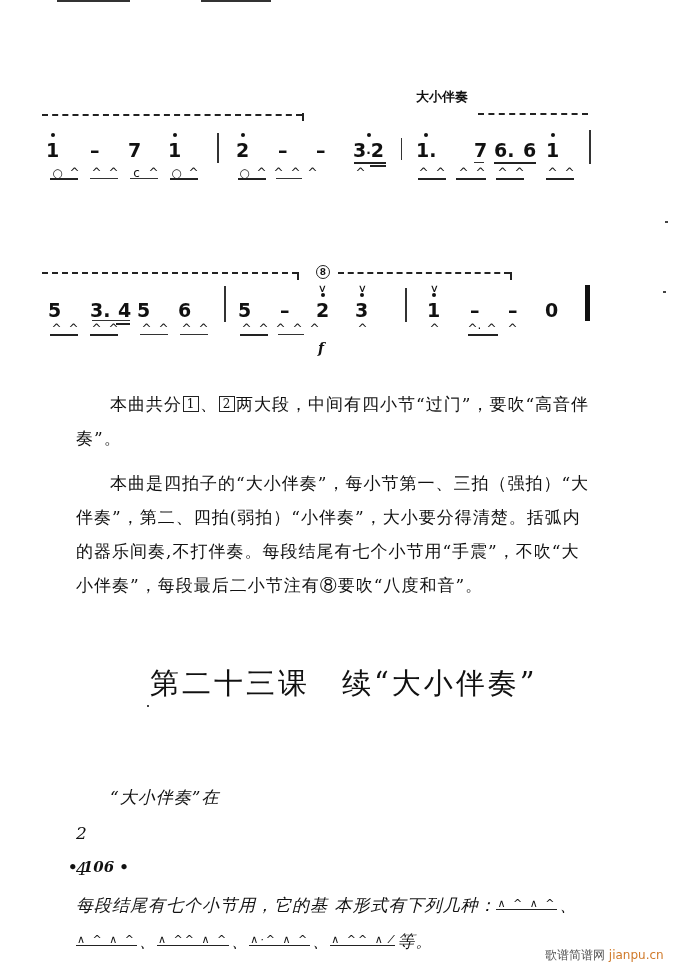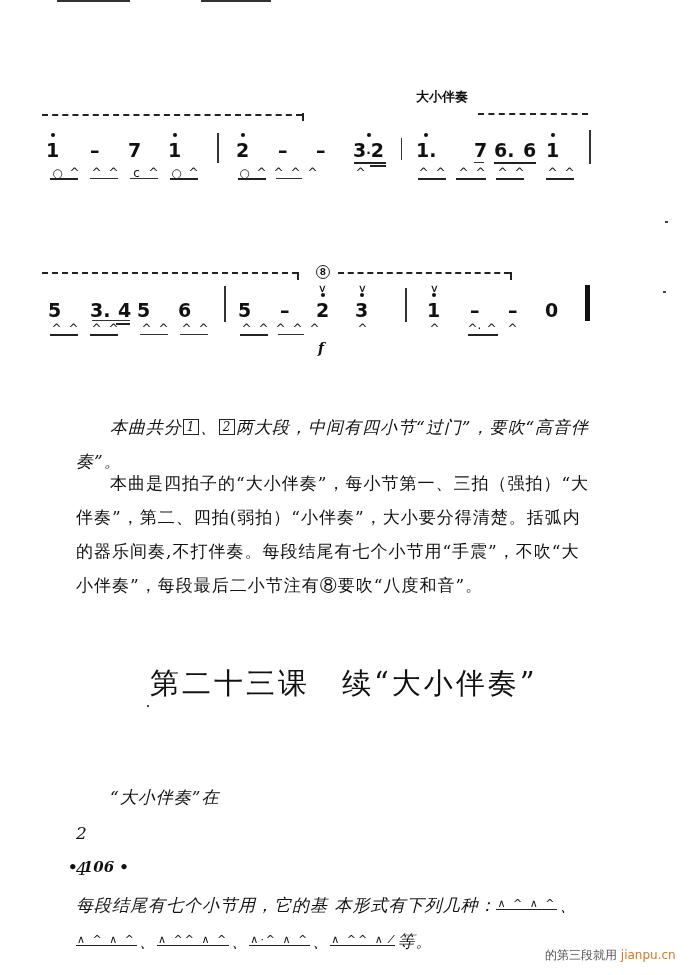--- a/index.html
+++ b/index.html
@@ -143,36 +143,36 @@
   <div class="accomp" style="left:426px; top:323px;"><span>^</span></div>
   <div class="accomp" style="left:466px; top:323px;"><span>^·</span><span>^</span></div>
   <div class="under" style="left:468px; top:334px; width:30px;"></div>
   <div class="accomp" style="left:504px; top:323px;"><span>^</span></div>
 
   <div class="final-bar" style="left:585px; top:285px; height:36px;"></div>
 </div>
 
 <div class="speck" style="left:663px; top:291px;"></div>
 
-<div class="para" style="top:410px;font-style:italic;">
+<div class="para" style="top:387px;">
   <p class="indent">
     <span>本曲共分</span><span class="boxnum">1</span><span>、</span><span class="boxnum">2</span><span>两大段，中间有四小节“过门”，要吹“高音伴奏”。</span>
   </p>
 </div>
 
 <div class="para" style="top:466px;">
   <p class="indent">本曲是四拍子的“大小伴奏”，每小节第一、三拍（强拍）“大伴奏”，第二、四拍(弱拍）“小伴奏”，大小要分得清楚。括弧内的器乐间奏,不打伴奏。每段结尾有七个小节用“手震”，不吹“大小伴奏”，每段最后二小节注有⑧要吹“八度和音”。</p>
 </div>
 
 <div class="title">第二十三课　续“大小伴奏”</div>
 <div class="speck" style="left:147px; top:705px; width:2px;"></div>
 
 <div class="para" style="top:779px; line-height:36px;font-style:italic;">
   <p class="indent">
     <span>“大小伴奏”在</span><span class="frac"></span></p><div>2</div><div class="line">4</div><span>每段结尾有七个小节用，它的基 本形式有下列几种：</span><span class="pattern">∧ ^ ∧ ^</span><span>、</span><span class="pattern">∧ ^ ∧ ^</span><span>、</span><span class="pattern">∧ ^^ ∧ ^</span><span>、</span><span class="pattern">∧·^ ∧ ^</span><span>、</span><span class="pattern">∧ ^^ ∧ ⁄</span><span>等。</span>
   <p></p>
 </div>
 
 <div class="page-num">• 106 •</div>
 <div class="watermark">
-  <span>的第三段就用</span>
+  <span>歌谱简谱网</span>
   <span class="url">jianpu.cn</span>
 </div>
 
 </body></html>

